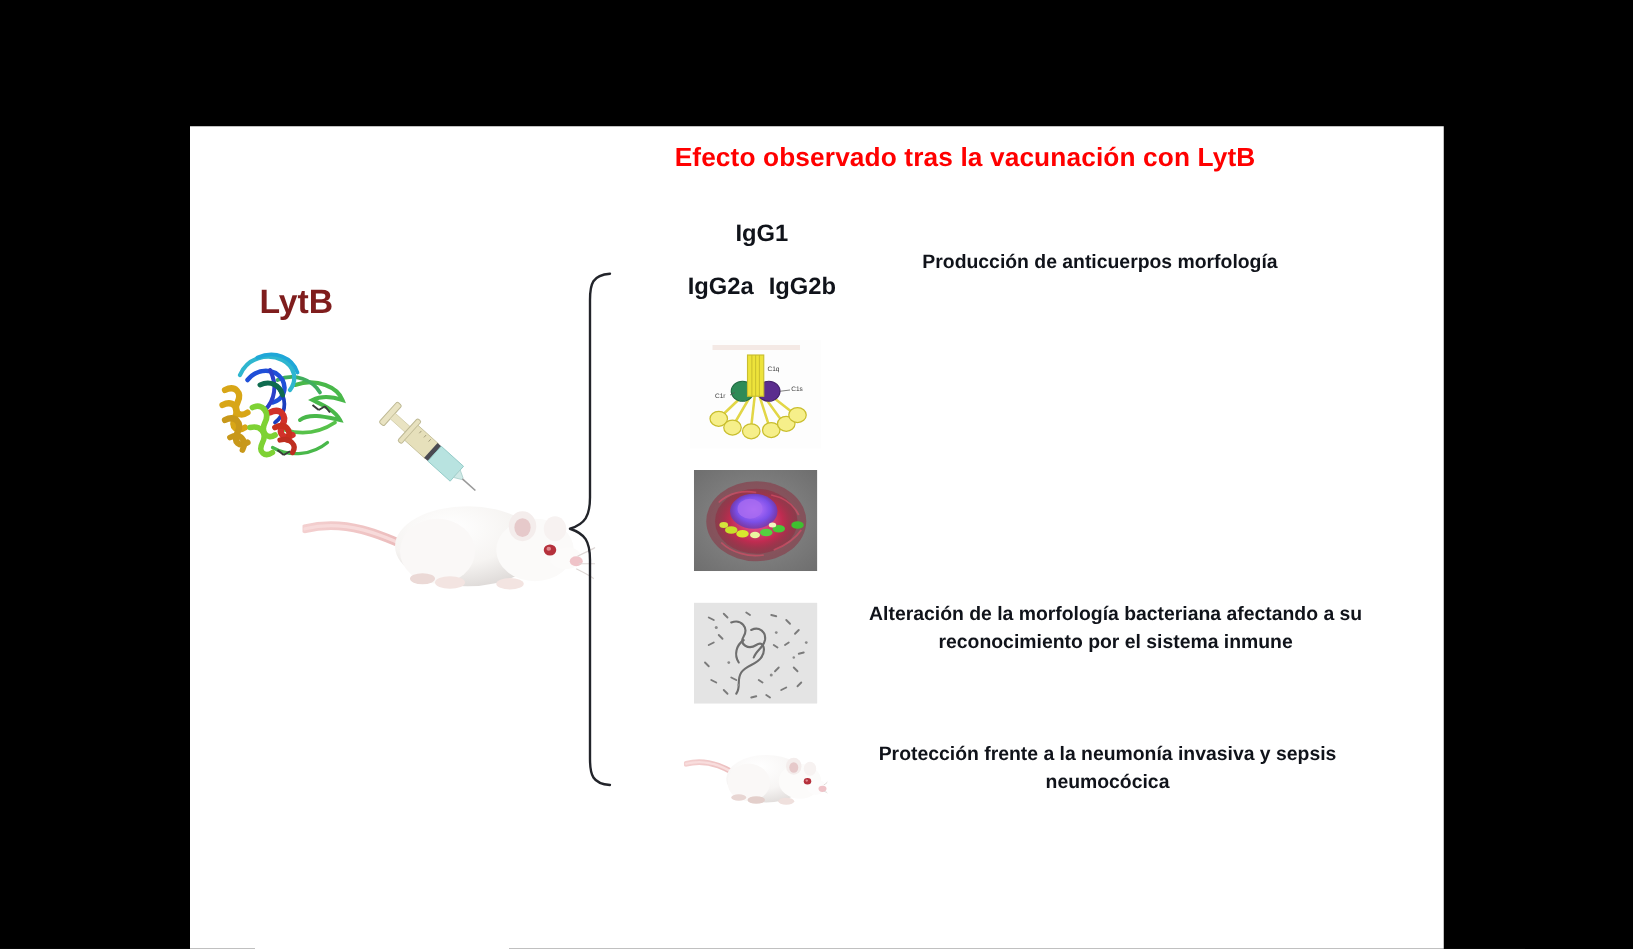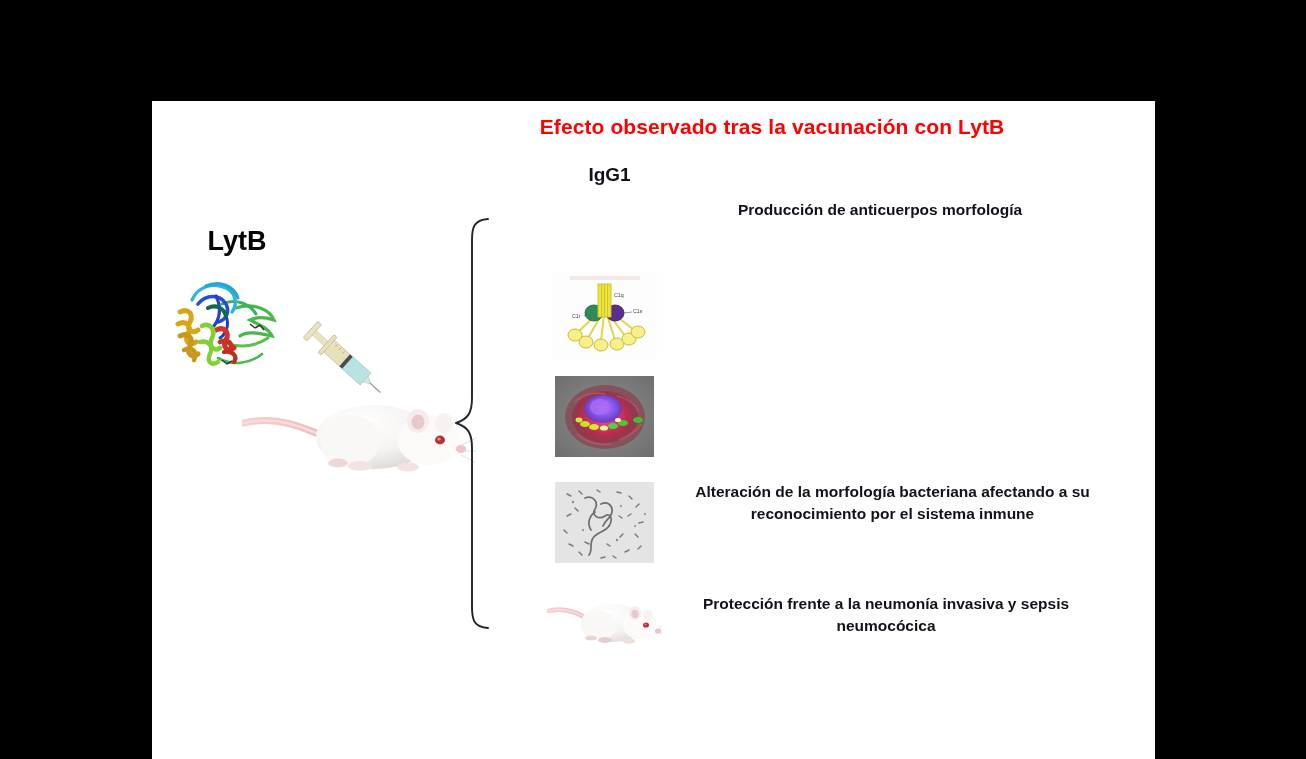--- a/index.html
+++ b/index.html
@@ -45,21 +45,21 @@
     white-space: nowrap;
   }
 
   
   #lytb-label {
     position: absolute;
     left: 20px;
     top: 125px;
     width: 130px;
     text-align: center;
-    color: #000000;
+    color: #7f1d1d;
     font-size: 27px;
     font-weight: bold;
   }
 
   #protein-figure {
     position: absolute;
     left: 10px;
     top: 173px;
     width: 120px;
     height: 110px;
@@ -123,21 +123,21 @@
     position: absolute;
     left: 355px;
     top: 60px;
     width: 205px;
     text-align: center;
     color: #10131A;
     font-size: 19px;
     font-weight: bold;
     line-height: 1.52;
   }
-  #igg-stack .igg-row { white-space: nowrap; }
+  #igg-stack .igg-row { white-space: nowrap; margin-top: 13px; }
   #igg-stack .igg-row .gap { display: inline-block; width: 12px; }
 </style>
 </head>
 <body>
 
 <div id="slide-root">
   <div id="panel">
 
     <div id="title">Efecto observado tras la vacunación con LytB</div>
 
@@ -261,20 +261,23 @@
                  C20 197 16 203 4 207
                  C16 211 20 217 20 232
                  L20 391
                  C20 404 22 411 36 412" fill="none" stroke="#22242A" stroke-width="1.9" stroke-linecap="round" stroke-linejoin="round"></path>
       </svg>
     </div>
 
     <div id="igg-stack">
       <div class="igg-row">
         <span>IgG1</span>
+      </div>
+      <div class="igg-row">
+        <span>IgG2a</span><span class="gap"></span><span>IgG2b</span>
       </div>
     </div>
 
     <div class="fig-box" id="fig-complement">
       <svg viewBox="0 0 105 87" width="105" height="87">
         <rect x="0" y="0" width="105" height="87" fill="#FDFDFD"></rect>
 
         <rect x="18" y="4" width="70" height="4" fill="#F0E2DC" opacity="0.75"></rect>
 
         <g stroke="#E2D646" stroke-width="2" fill="none" stroke-linecap="round">

